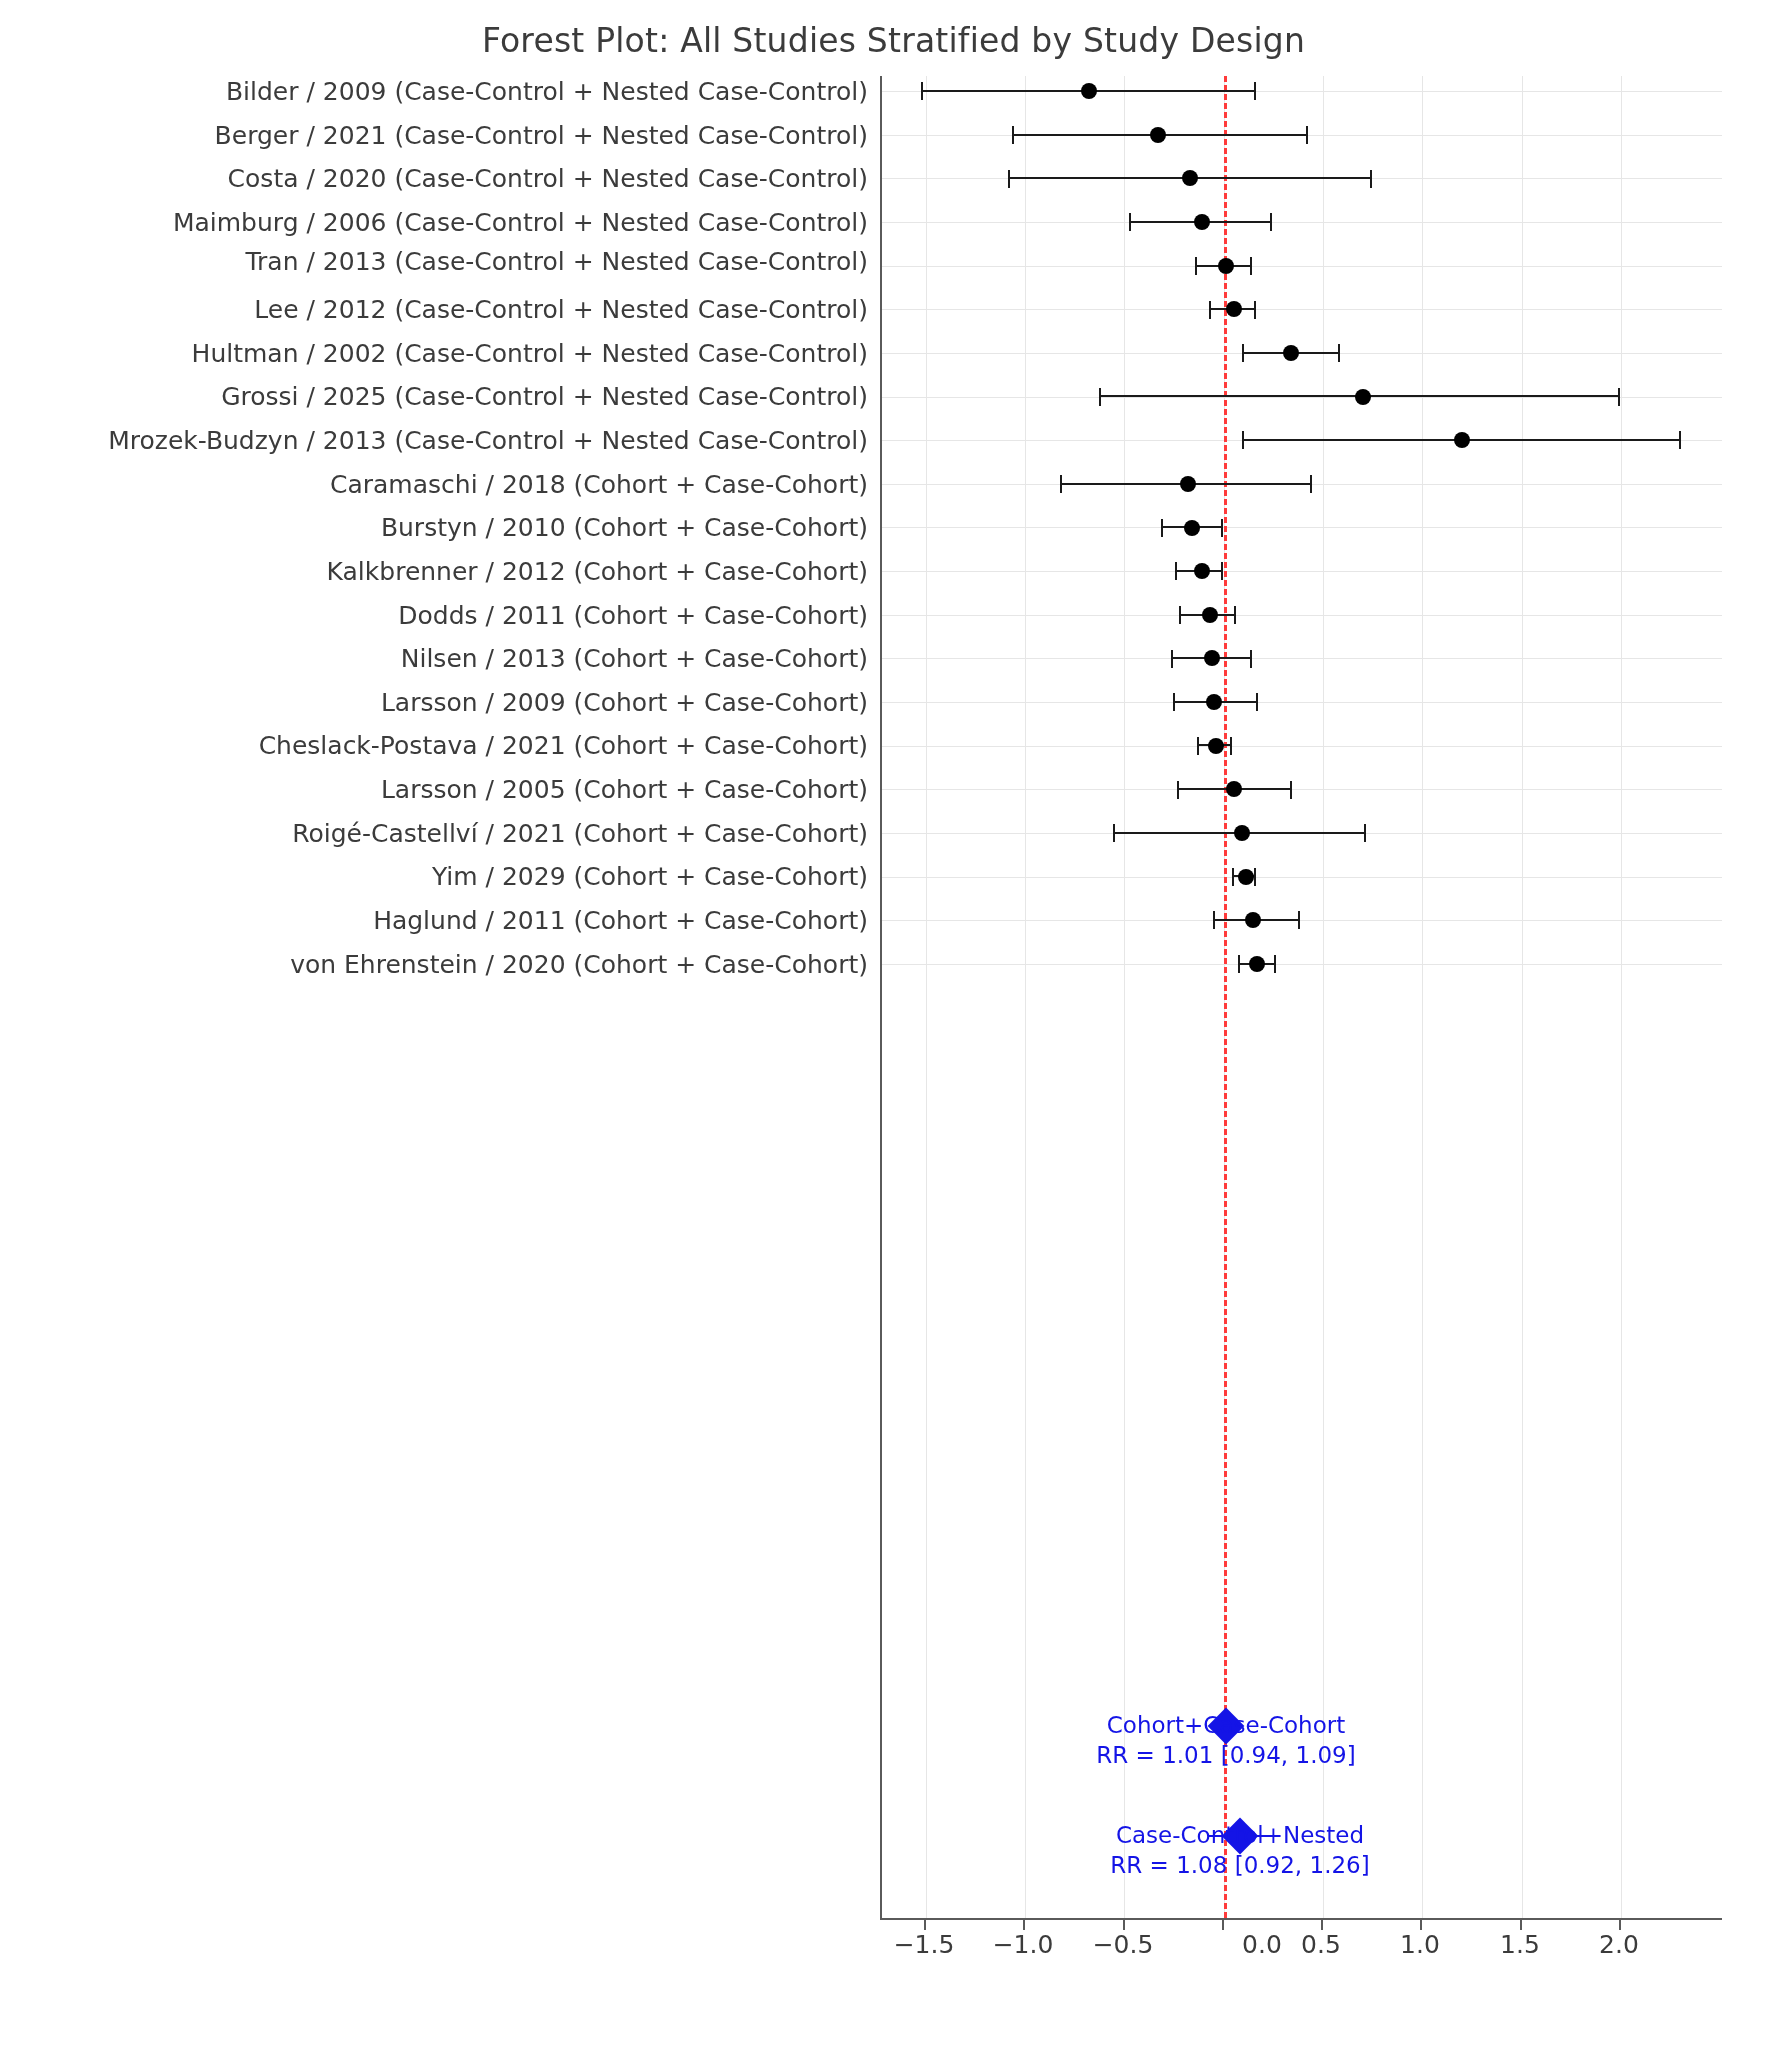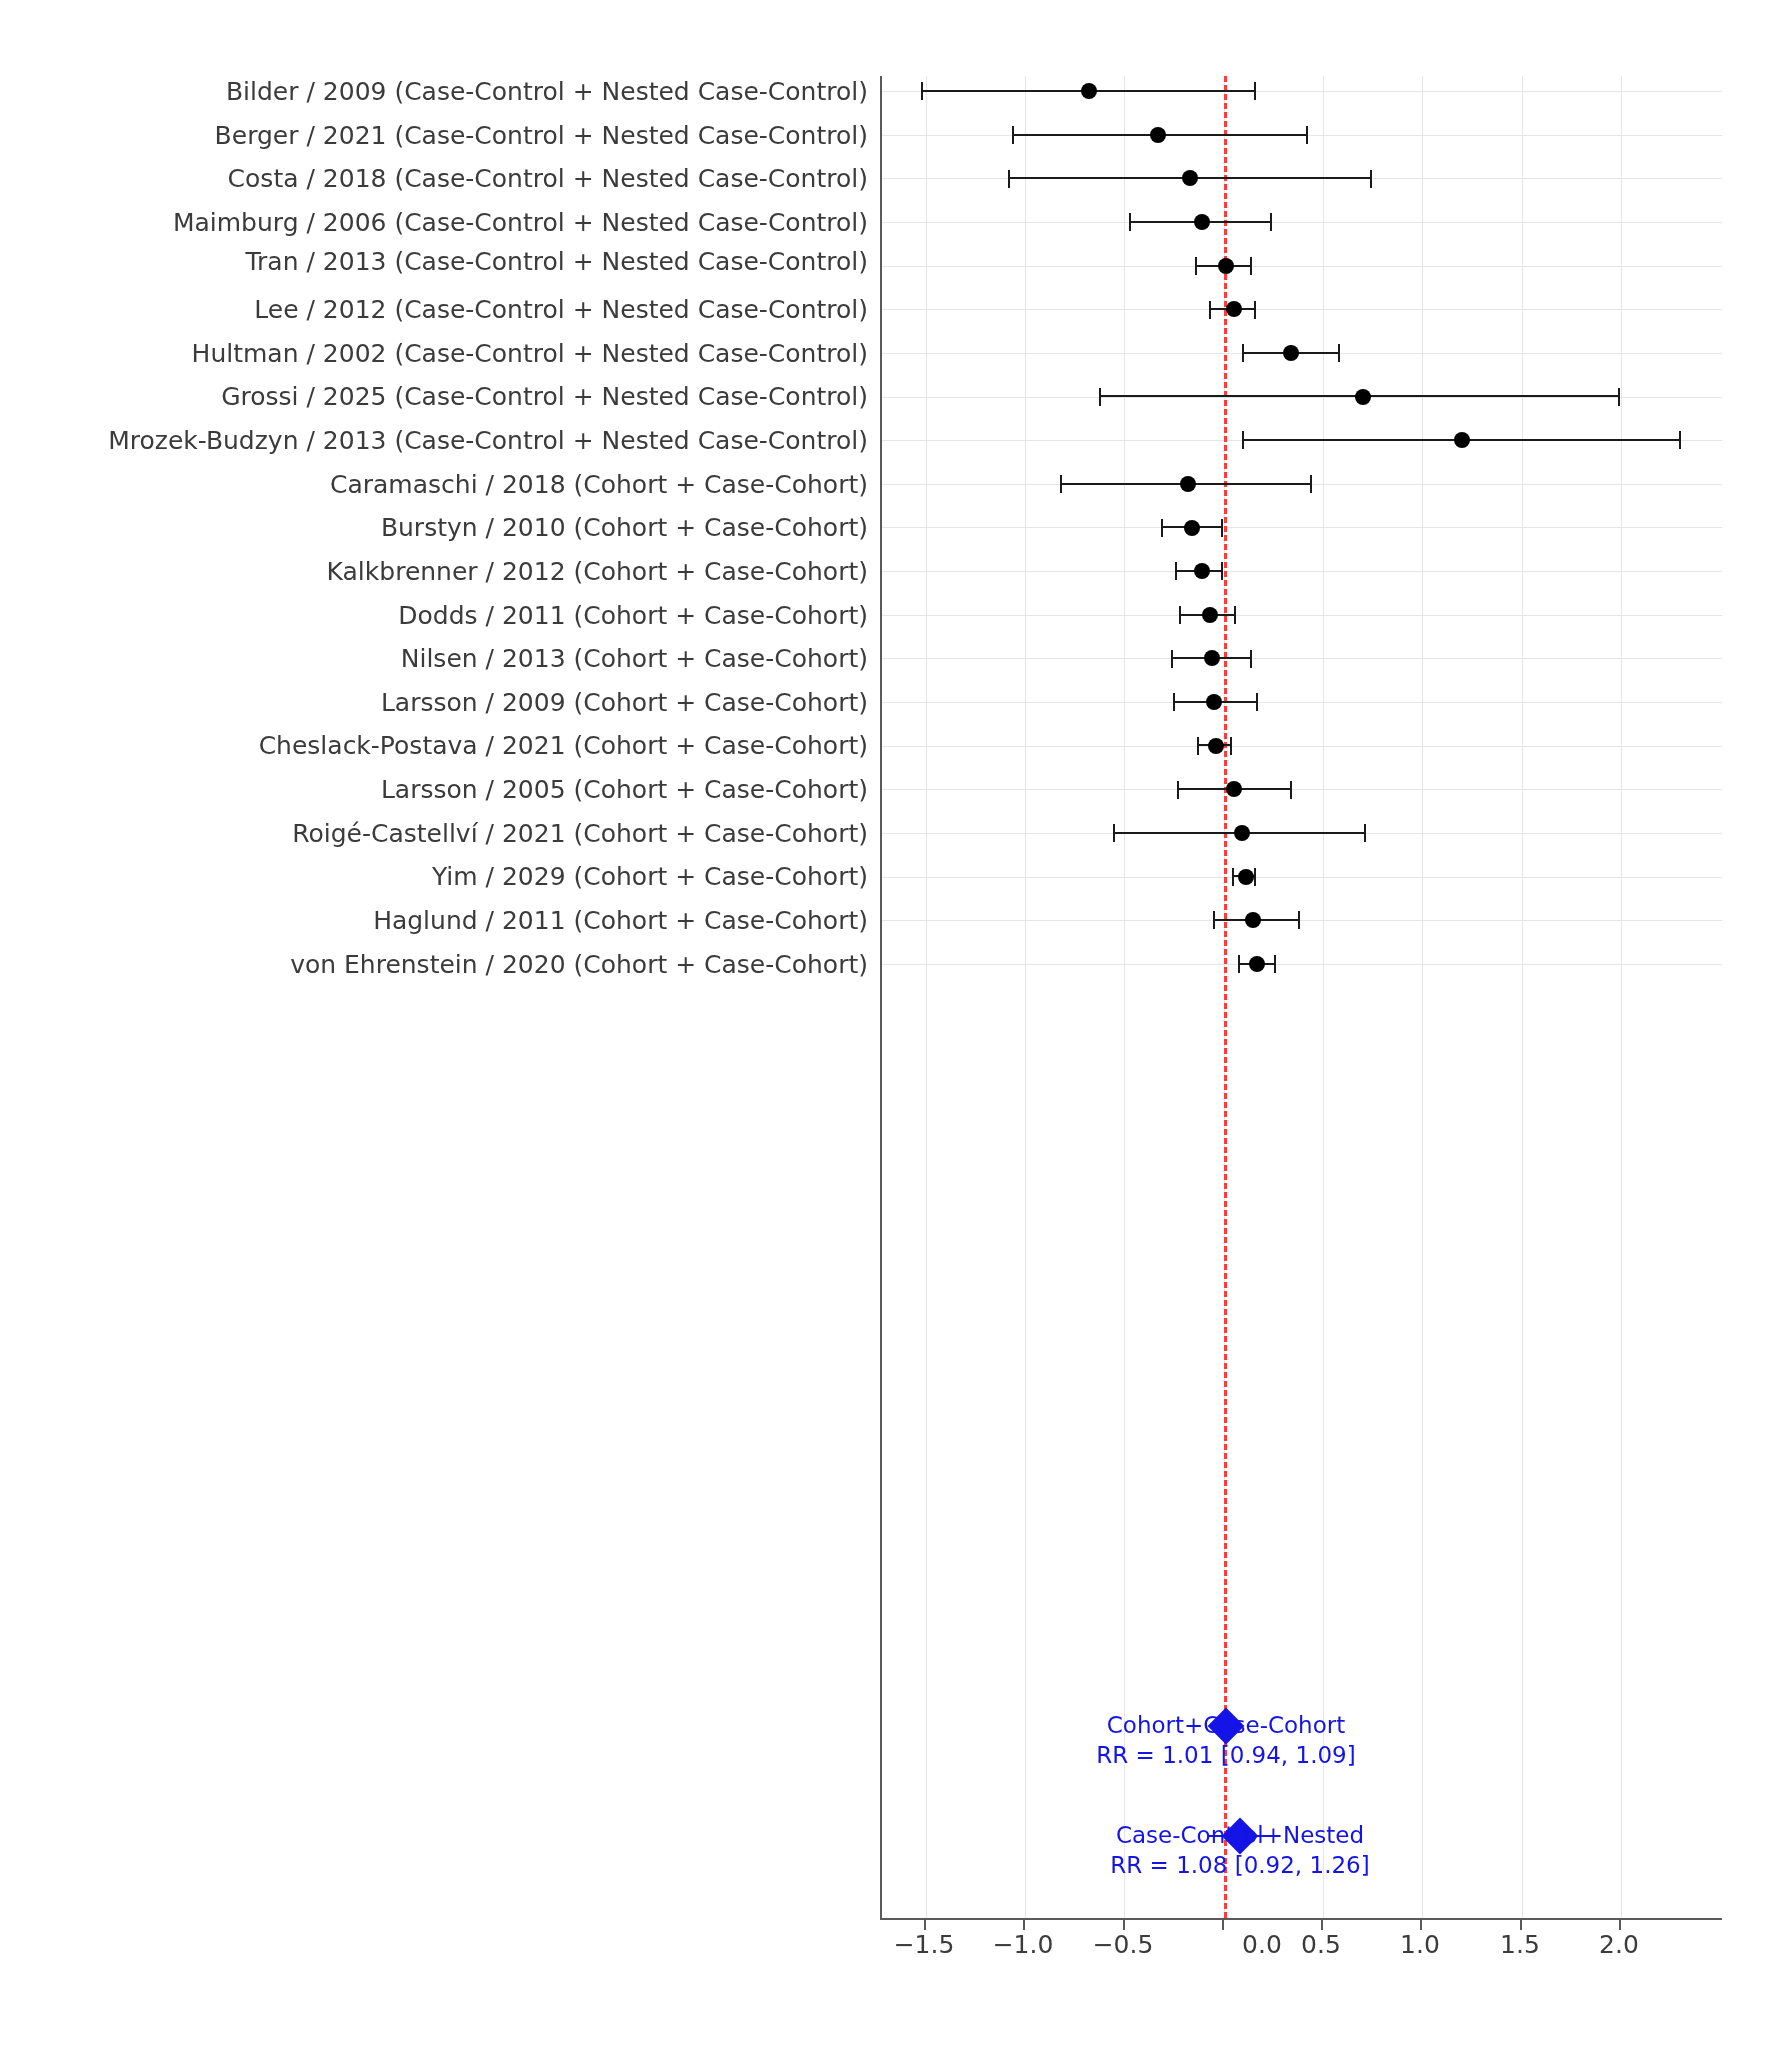--- a/index.html
+++ b/index.html
@@ -124,20 +124,21 @@
     text-align: center;
     font-size: 26.6px;
     color: #3b3b3b;
   }
 </style>
 </head>
 <body>
 
 <div id="page">
 
+  <div id="chart-title">Forest Plot: All Studies Stratified by Study Design</div>
 
   <div id="plot-area">
     <div id="gridlines-h">
         <div class="gridline-h" style="top: 15px;"></div>
         <div class="gridline-h" style="top: 59px;"></div>
         <div class="gridline-h" style="top: 102px;"></div>
         <div class="gridline-h" style="top: 146px;"></div>
         <div class="gridline-h" style="top: 190px;"></div>
         <div class="gridline-h" style="top: 233px;"></div>
         <div class="gridline-h" style="top: 277px;"></div>
@@ -265,21 +266,21 @@
         <div class="summary-text" style="left: 358px; top: 1744px;">
           <div>Case-Control+Nested</div>
           <div>RR = 1.08 [0.92, 1.26]</div>
         </div>
       </div>
   </div>
 
   <div id="labels-layer">
       <div class="study-label" style="top: 91px;">Bilder / 2009 (Case-Control + Nested Case-Control)</div>
       <div class="study-label" style="top: 135px;">Berger / 2021 (Case-Control + Nested Case-Control)</div>
-      <div class="study-label" style="top: 178px;">Costa / 2018 (Case-Control + Nested Case-Control)</div>
+      <div class="study-label" style="top: 178px;">Costa / 2020 (Case-Control + Nested Case-Control)</div>
       <div class="study-label" style="top: 222px;">Maimburg / 2006 (Case-Control + Nested Case-Control)</div>
       <div class="study-label" style="top: 261px;">Tran / 2013 (Case-Control + Nested Case-Control)</div>
       <div class="study-label" style="top: 309px;">Lee / 2012 (Case-Control + Nested Case-Control)</div>
       <div class="study-label" style="top: 353px;">Hultman / 2002 (Case-Control + Nested Case-Control)</div>
       <div class="study-label" style="top: 396px;">Grossi / 2025 (Case-Control + Nested Case-Control)</div>
       <div class="study-label" style="top: 440px;">Mrozek-Budzyn / 2013 (Case-Control + Nested Case-Control)</div>
       <div class="study-label" style="top: 484px;">Caramaschi / 2018 (Cohort + Case-Cohort)</div>
       <div class="study-label" style="top: 527px;">Burstyn / 2010 (Cohort + Case-Cohort)</div>
       <div class="study-label" style="top: 571px;">Kalkbrenner / 2012 (Cohort + Case-Cohort)</div>
       <div class="study-label" style="top: 615px;">Dodds / 2011 (Cohort + Case-Cohort)</div>

